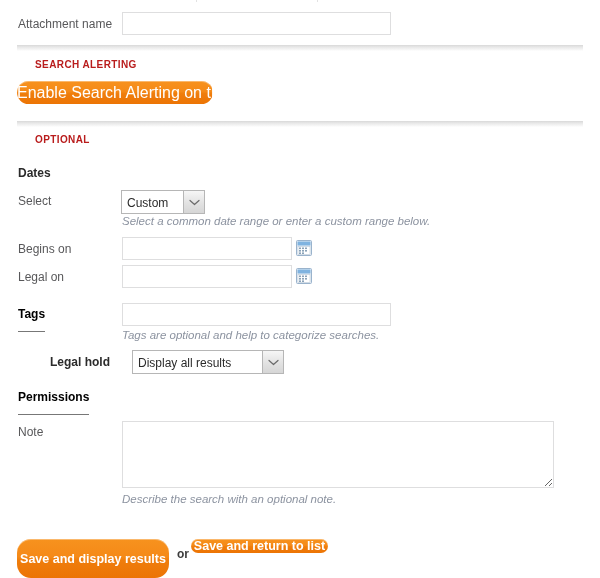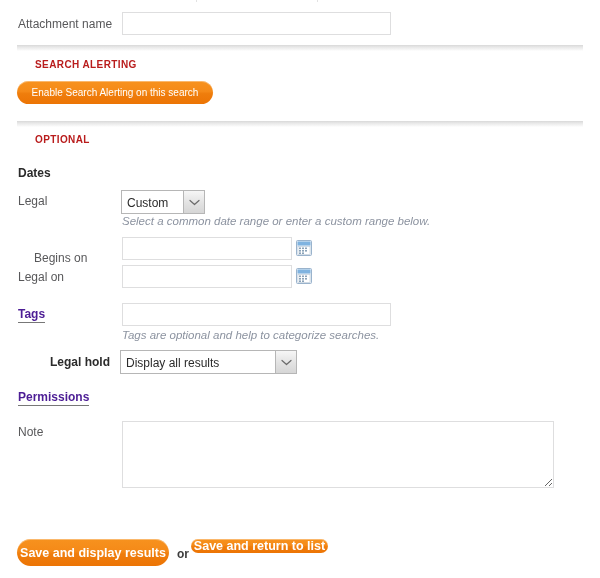--- a/index.html
+++ b/index.html
@@ -49,23 +49,23 @@
     color: #58585a;
     line-height: 14px;
     white-space: nowrap;
   }
   .lbl.bold {
     font-weight: bold;
     color: #2b2b2b;
   }
   .lbl.underline {
     font-weight: bold;
-    color: #4c1d95;
+    color: #000000;
     border-bottom: 1px solid #777;
-    padding-bottom: 1px;
+    padding-bottom: 10px;
     text-align: right;
   }
 
   
   .txt {
     position: absolute;
     box-sizing: border-box;
     border: 1px solid #dededf;
     background: #ffffff;
     font-family: "Liberation Sans", sans-serif;
@@ -158,21 +158,21 @@
     color: #ffffff;
     font-family: "Liberation Sans", sans-serif;
     cursor: pointer;
     background: linear-gradient(to bottom, #f7921e 0%, #f58a18 45%, #ef7d0c 55%, #ec7404 100%);
     box-shadow: inset 0 1px 0 rgba(255,255,255,0.35);
     text-align: center;
     white-space: nowrap;
     padding: 0;
   }
   .btn.light {
-    font-size: 10px;
+    font-size: 16px;
     font-weight: normal;
   }
   .btn.strong {
     font-size: 12.5px;
     font-weight: bold;
   }
 
   .orword {
     position: absolute;
     font-size: 12px;
@@ -209,34 +209,34 @@
   <div class="sect-title" style="top:59px;">SEARCH ALERTING</div>
 
   <button class="btn light" style="left:17px; top:81px; width:196px; height:23px;">Enable Search Alerting on this search</button>
 
   <div class="sep" style="top:121px;"></div>
   <div class="sect-title" style="top:134px;">OPTIONAL</div>
 
   <div class="lbl bold" style="position:absolute; top:166px;">Dates</div>
 
   <div class="row" style="top:190px;">
-    <label class="lbl" style="top:4px;">Legal</label>
+    <label class="lbl" style="top:4px;">Select</label>
     <div class="sel" style="left:121px; top:0px; width:84px;">
       <span class="sel-text">Custom</span>
       <span class="sel-arrow">
         <svg width="11" height="7" viewBox="0 0 11 7" aria-hidden="true">
           <path d="M1 1.5 L5.5 5.5 L10 1.5" fill="none" stroke="#6b6b6b" stroke-width="1.2" stroke-linecap="round" stroke-linejoin="round"></path>
         </svg>
       </span>
     </div>
   </div>
   <div class="hint" style="left:122px; top:215px;text-align:center;">Select a common date range or enter a custom range below.</div>
 
   <div class="row" style="top:237px;">
-    <label class="lbl" style="top:14px;margin-left:16px;">Begins on</label>
+    <label class="lbl" style="top:5px;">Begins on</label>
     <input class="txt" type="text" style="left: 122px; top: 0px; width: 170px; height: 23px;" placeholder="">
     <button class="calbtn" style="left:296px; top:3px;">
       <svg width="16" height="16" viewBox="0 0 16 16" aria-hidden="true">
         <rect x="0.5" y="0.5" width="15" height="15" rx="1" fill="#e9eff6" stroke="#9ab3cc"></rect>
         <rect x="1.5" y="1.5" width="13" height="4" fill="#7fb3e0"></rect>
         <rect x="2" y="6.5" width="12" height="8" fill="#ffffff" stroke="#b9c8d8" stroke-width="0.6"></rect>
         <g fill="#8aa2b8">
           <rect x="3" y="7.5" width="2" height="1.6"></rect>
           <rect x="6" y="7.5" width="2" height="1.6"></rect>
           <rect x="9" y="7.5" width="2" height="1.6"></rect>
@@ -273,36 +273,37 @@
   </div>
 
   <div class="row" style="top:303px;">
     <span class="lbl underline" style="top:4px;">Tags</span>
     <input class="txt" type="text" style="left: 122px; top: 0px; width: 269px; height: 23px;" placeholder="">
   </div>
   <div class="hint" style="left:122px; top:329px;">Tags are optional and help to categorize searches.</div>
 
   <div class="row" style="top:350px;">
     <label class="lbl bold" style="top:5px;padding-left:32px;">Legal hold</label>
-    <div class="sel" style="left:120px; top:0px; width:177px;">
+    <div class="sel" style="left:132px; top:0px; width:152px;">
       <span class="sel-text">Display all results</span>
       <span class="sel-arrow">
         <svg width="11" height="7" viewBox="0 0 11 7" aria-hidden="true">
           <path d="M1 1.5 L5.5 5.5 L10 1.5" fill="none" stroke="#6b6b6b" stroke-width="1.2" stroke-linecap="round" stroke-linejoin="round"></path>
         </svg>
       </span>
     </div>
   </div>
 
   <span class="lbl underline" style="position:absolute; top:390px;">Permissions</span>
 
   <div class="row" style="top:421px;">
     <label class="lbl" style="top:4px;">Note</label>
     <textarea class="ta" style="left: 122px; top: 0px; width: 432px; height: 67px;" placeholder=""></textarea>
   </div>
-
-  <button class="btn strong" style="left:17px; top:539px; width:152px; height:27px;">Save and display results</button>
+  <div class="hint" style="left:122px; top:493px;">Describe the search with an optional note.</div>
+
+  <button class="btn strong" style="left:17px; top:539px; width:152px; height:39px;">Save and display results</button>
 
   <span class="orword" style="left:177px; top:547px;">or</span>
 
   <button class="btn strong" style="left:191px; top:539px; width:137px; height:14px;">Save and return to list</button>
 
 </div>
 
 </body></html>

